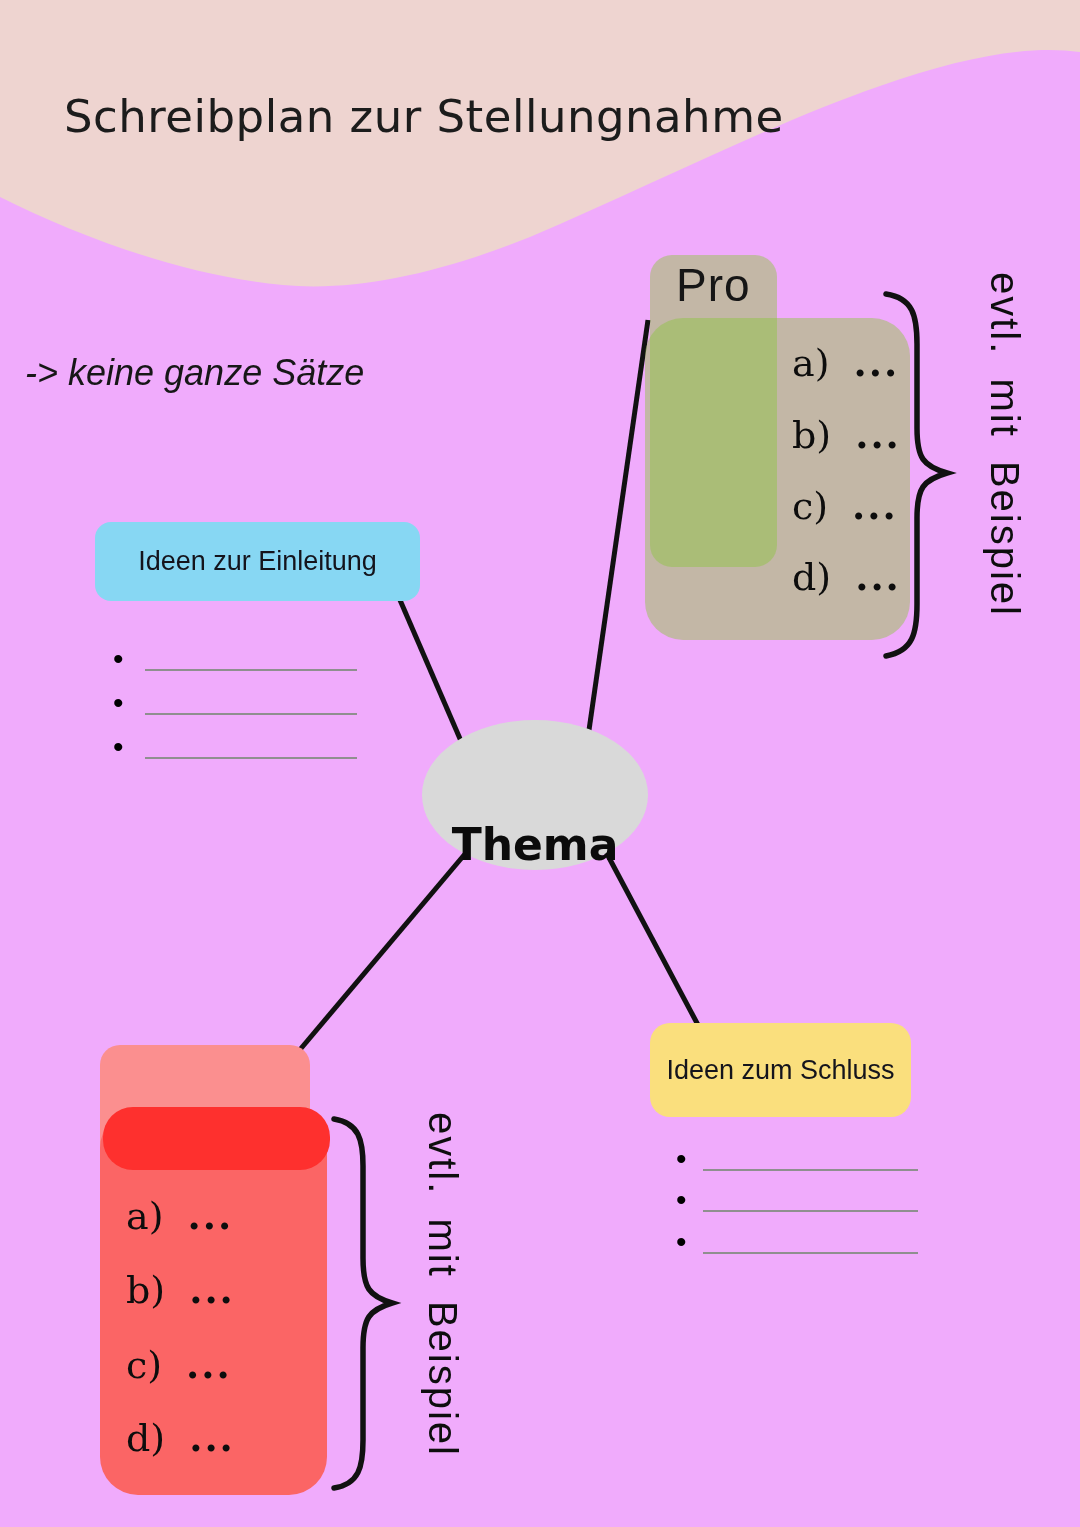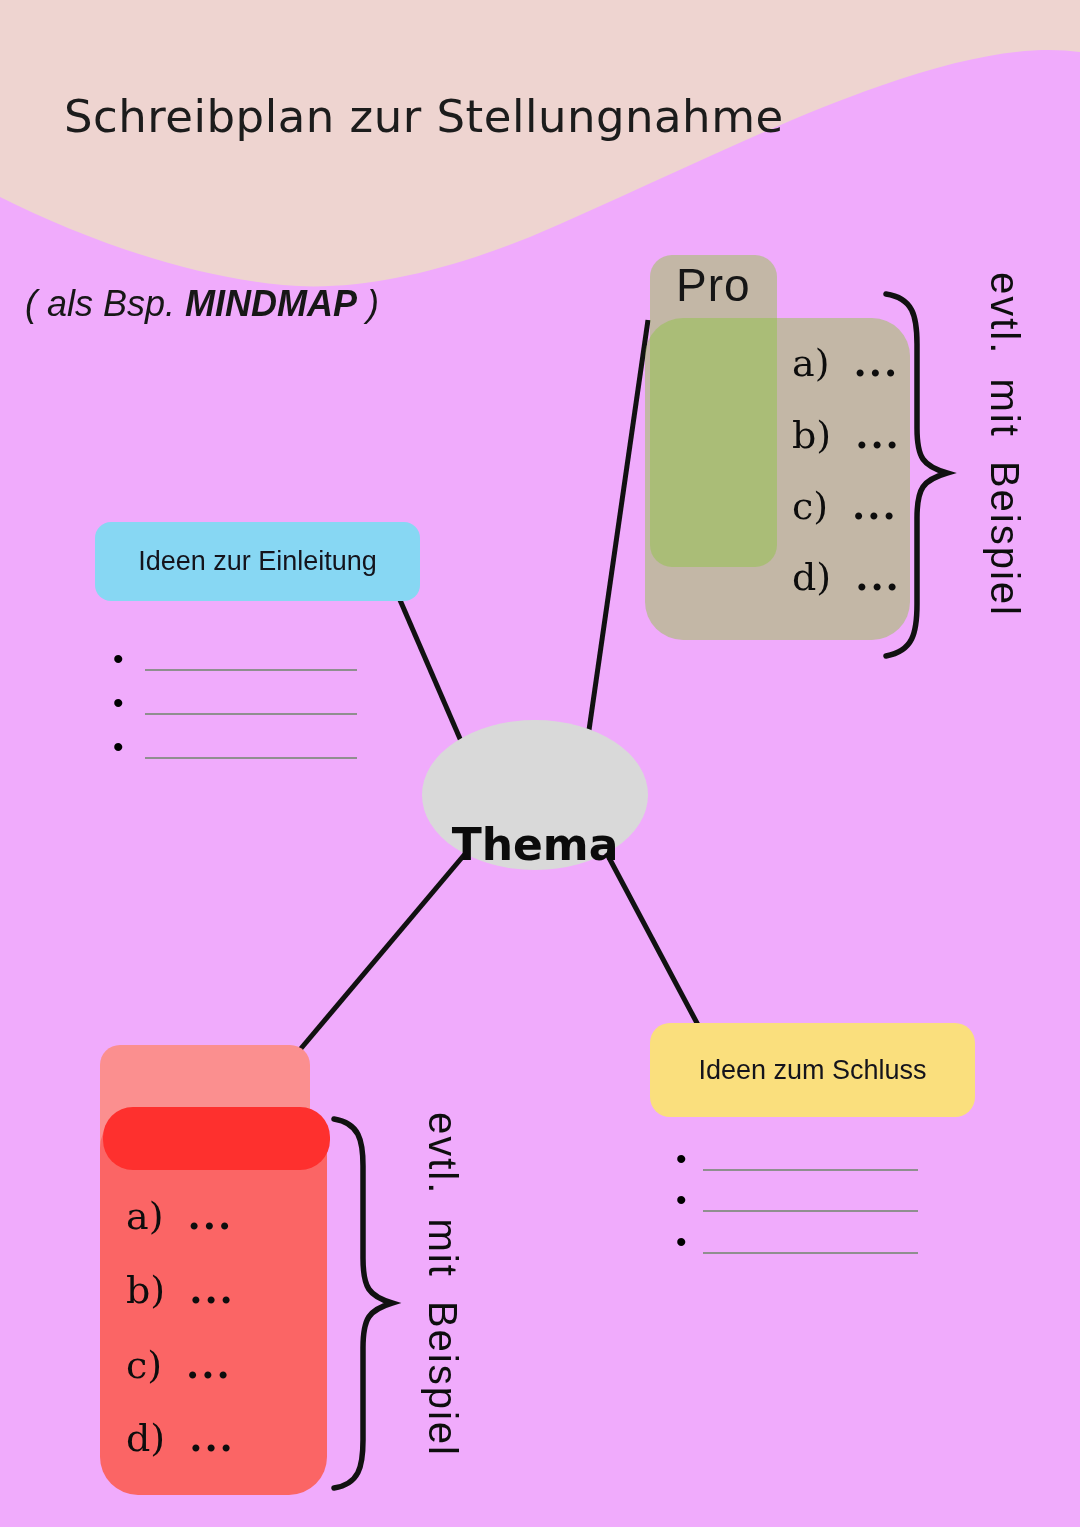--- a/index.html
+++ b/index.html
@@ -20,21 +20,21 @@
   .note-2 { top:352px; }
   .note-3 { top:419px; }
   .note-bold { font-weight:bold; }
   .note-underline { text-decoration:underline; text-decoration-thickness:3px; text-underline-offset:9px; }
 
   .box-label {
     position:absolute; display:flex; align-items:center; justify-content:center;
     font-size:27px; color:#14141c; text-align:center;
   }
   .box-blue   { left:95px;  top:522px;  width:325px; height:79px; background:#87d7f3; border-radius:16px; }
-  .box-yellow { left:650px; top:1023px; width:325px; height:94px; background:#fadf7d; border-radius:20px; }
+  .box-yellow { left:650px; top:1023px; width:261px; height:94px; background:#fadf7d; border-radius:20px; }
 
   .bullet-row { position:absolute; width:260px; height:34px; }
   .bullet-row .dot  { position:absolute; left:0; top:-3px; font-size:30px; color:#000; }
   .bullet-row .line { position:absolute; top:24px; height:0; border-bottom:2px solid #8f8f8f; }
   .blue-row .line   { left:32px; width:212px; }
   .yellow-row .line { left:27px; width:215px; }
   .br-b1 { left:113px; top:645px; }
   .br-b2 { left:113px; top:689px; }
   .br-b3 { left:113px; top:733px; }
   .br-y1 { left:676px; top:1145px; }
@@ -93,23 +93,21 @@
     <line x1="400" y1="600" x2="464" y2="748" stroke="#111111" stroke-width="5"></line>
     <line x1="648" y1="320" x2="588" y2="737" stroke="#111111" stroke-width="5"></line>
     <line x1="470" y1="848" x2="298" y2="1052" stroke="#111111" stroke-width="5"></line>
     <line x1="606" y1="852" x2="706" y2="1040" stroke="#111111" stroke-width="5"></line>
     <path d="M886,294 C913,298 917,316 917,344 L917,428 C917,458 923,466 947,473 C923,480 917,488 917,518 L917,604 C917,633 913,651 886,656" fill="none" stroke="#111111" stroke-width="5.5" stroke-linecap="round"></path>
     <path d="M334,1119 C359,1123 363,1140 363,1166 L363,1258 C363,1288 369,1296 392,1303 C369,1310 363,1318 363,1348 L363,1440 C363,1467 359,1484 334,1488" fill="none" stroke="#111111" stroke-width="5.5" stroke-linecap="round"></path>
   </svg>
 
   <div class="title">Schreibplan zur Stellungnahme</div>
 
-  <div class="note note-1">
-    <span>( als Bsp. </span><span class="note-bold">MINDMAP</span><span> )</span>
-  </div>
+  <div class="note note-2">-&gt; keine ganze Sätze</div>
 
   <div class="box-label box-blue">
     <span>Ideen zur Einleitung</span>
   </div>
   <div class="bullet-row blue-row br-b1">
     <span class="dot">•</span>
     <span class="line"></span>
   </div>
   <div class="bullet-row blue-row br-b2">
     <span class="dot">•</span>

